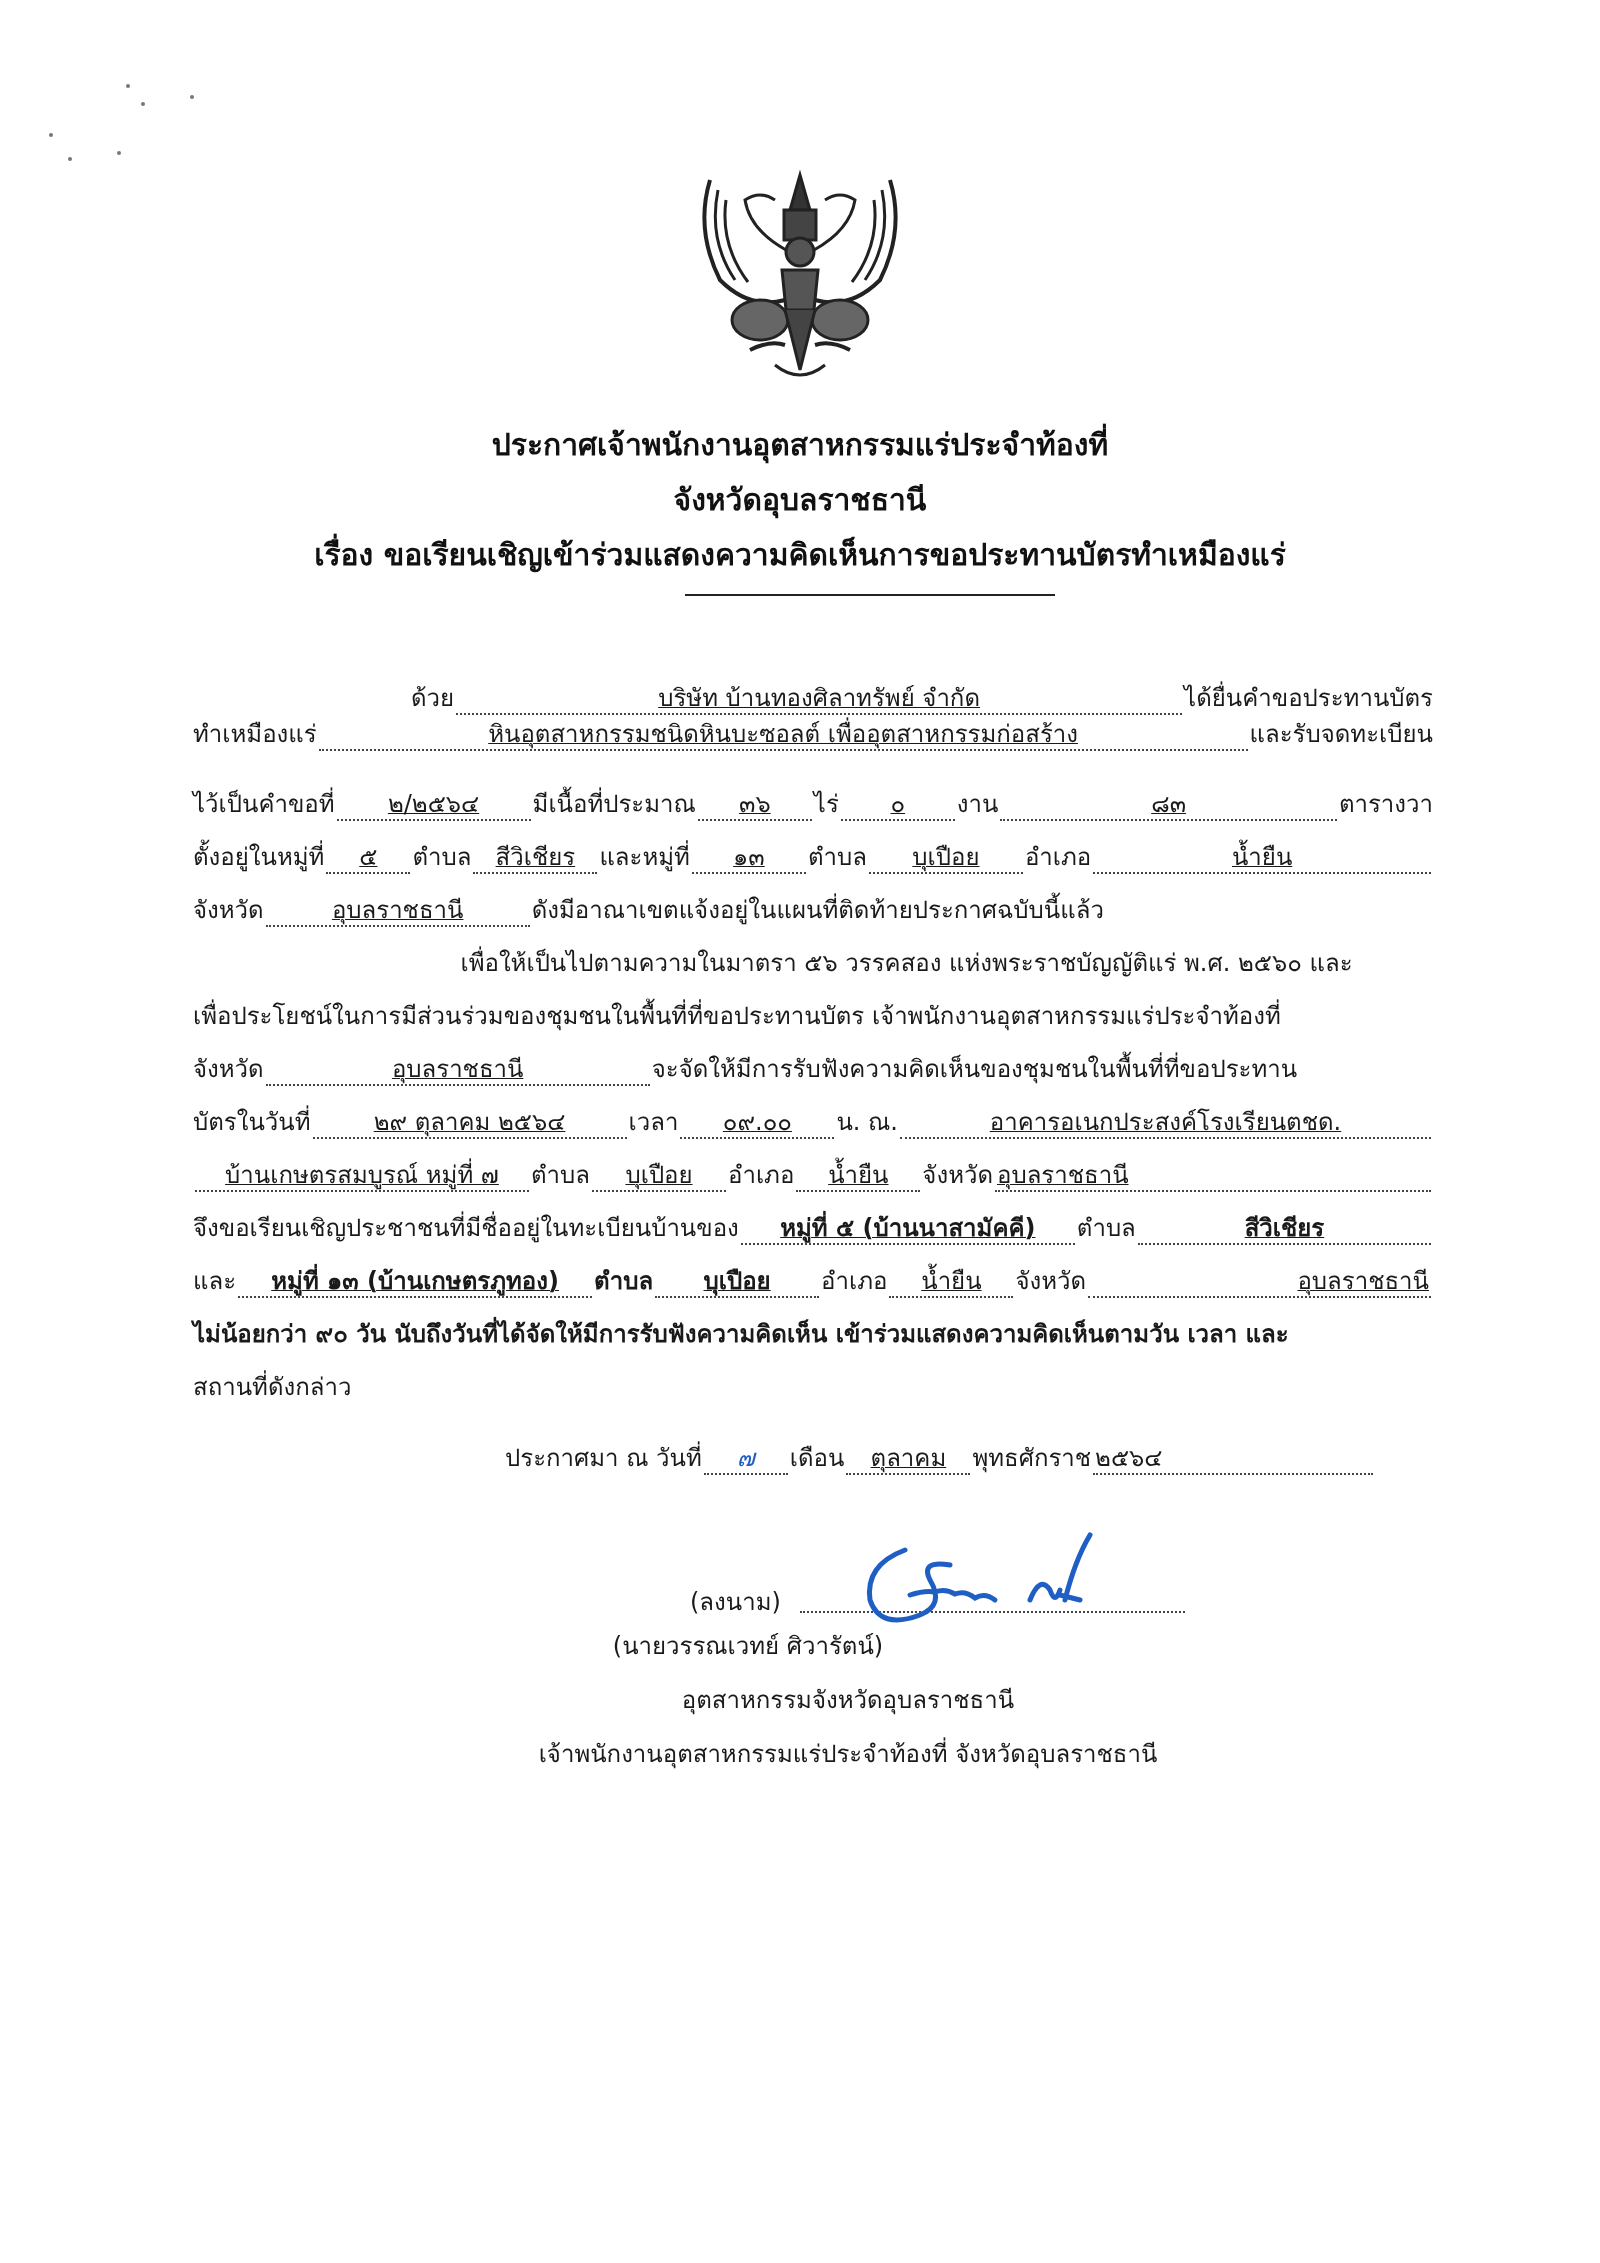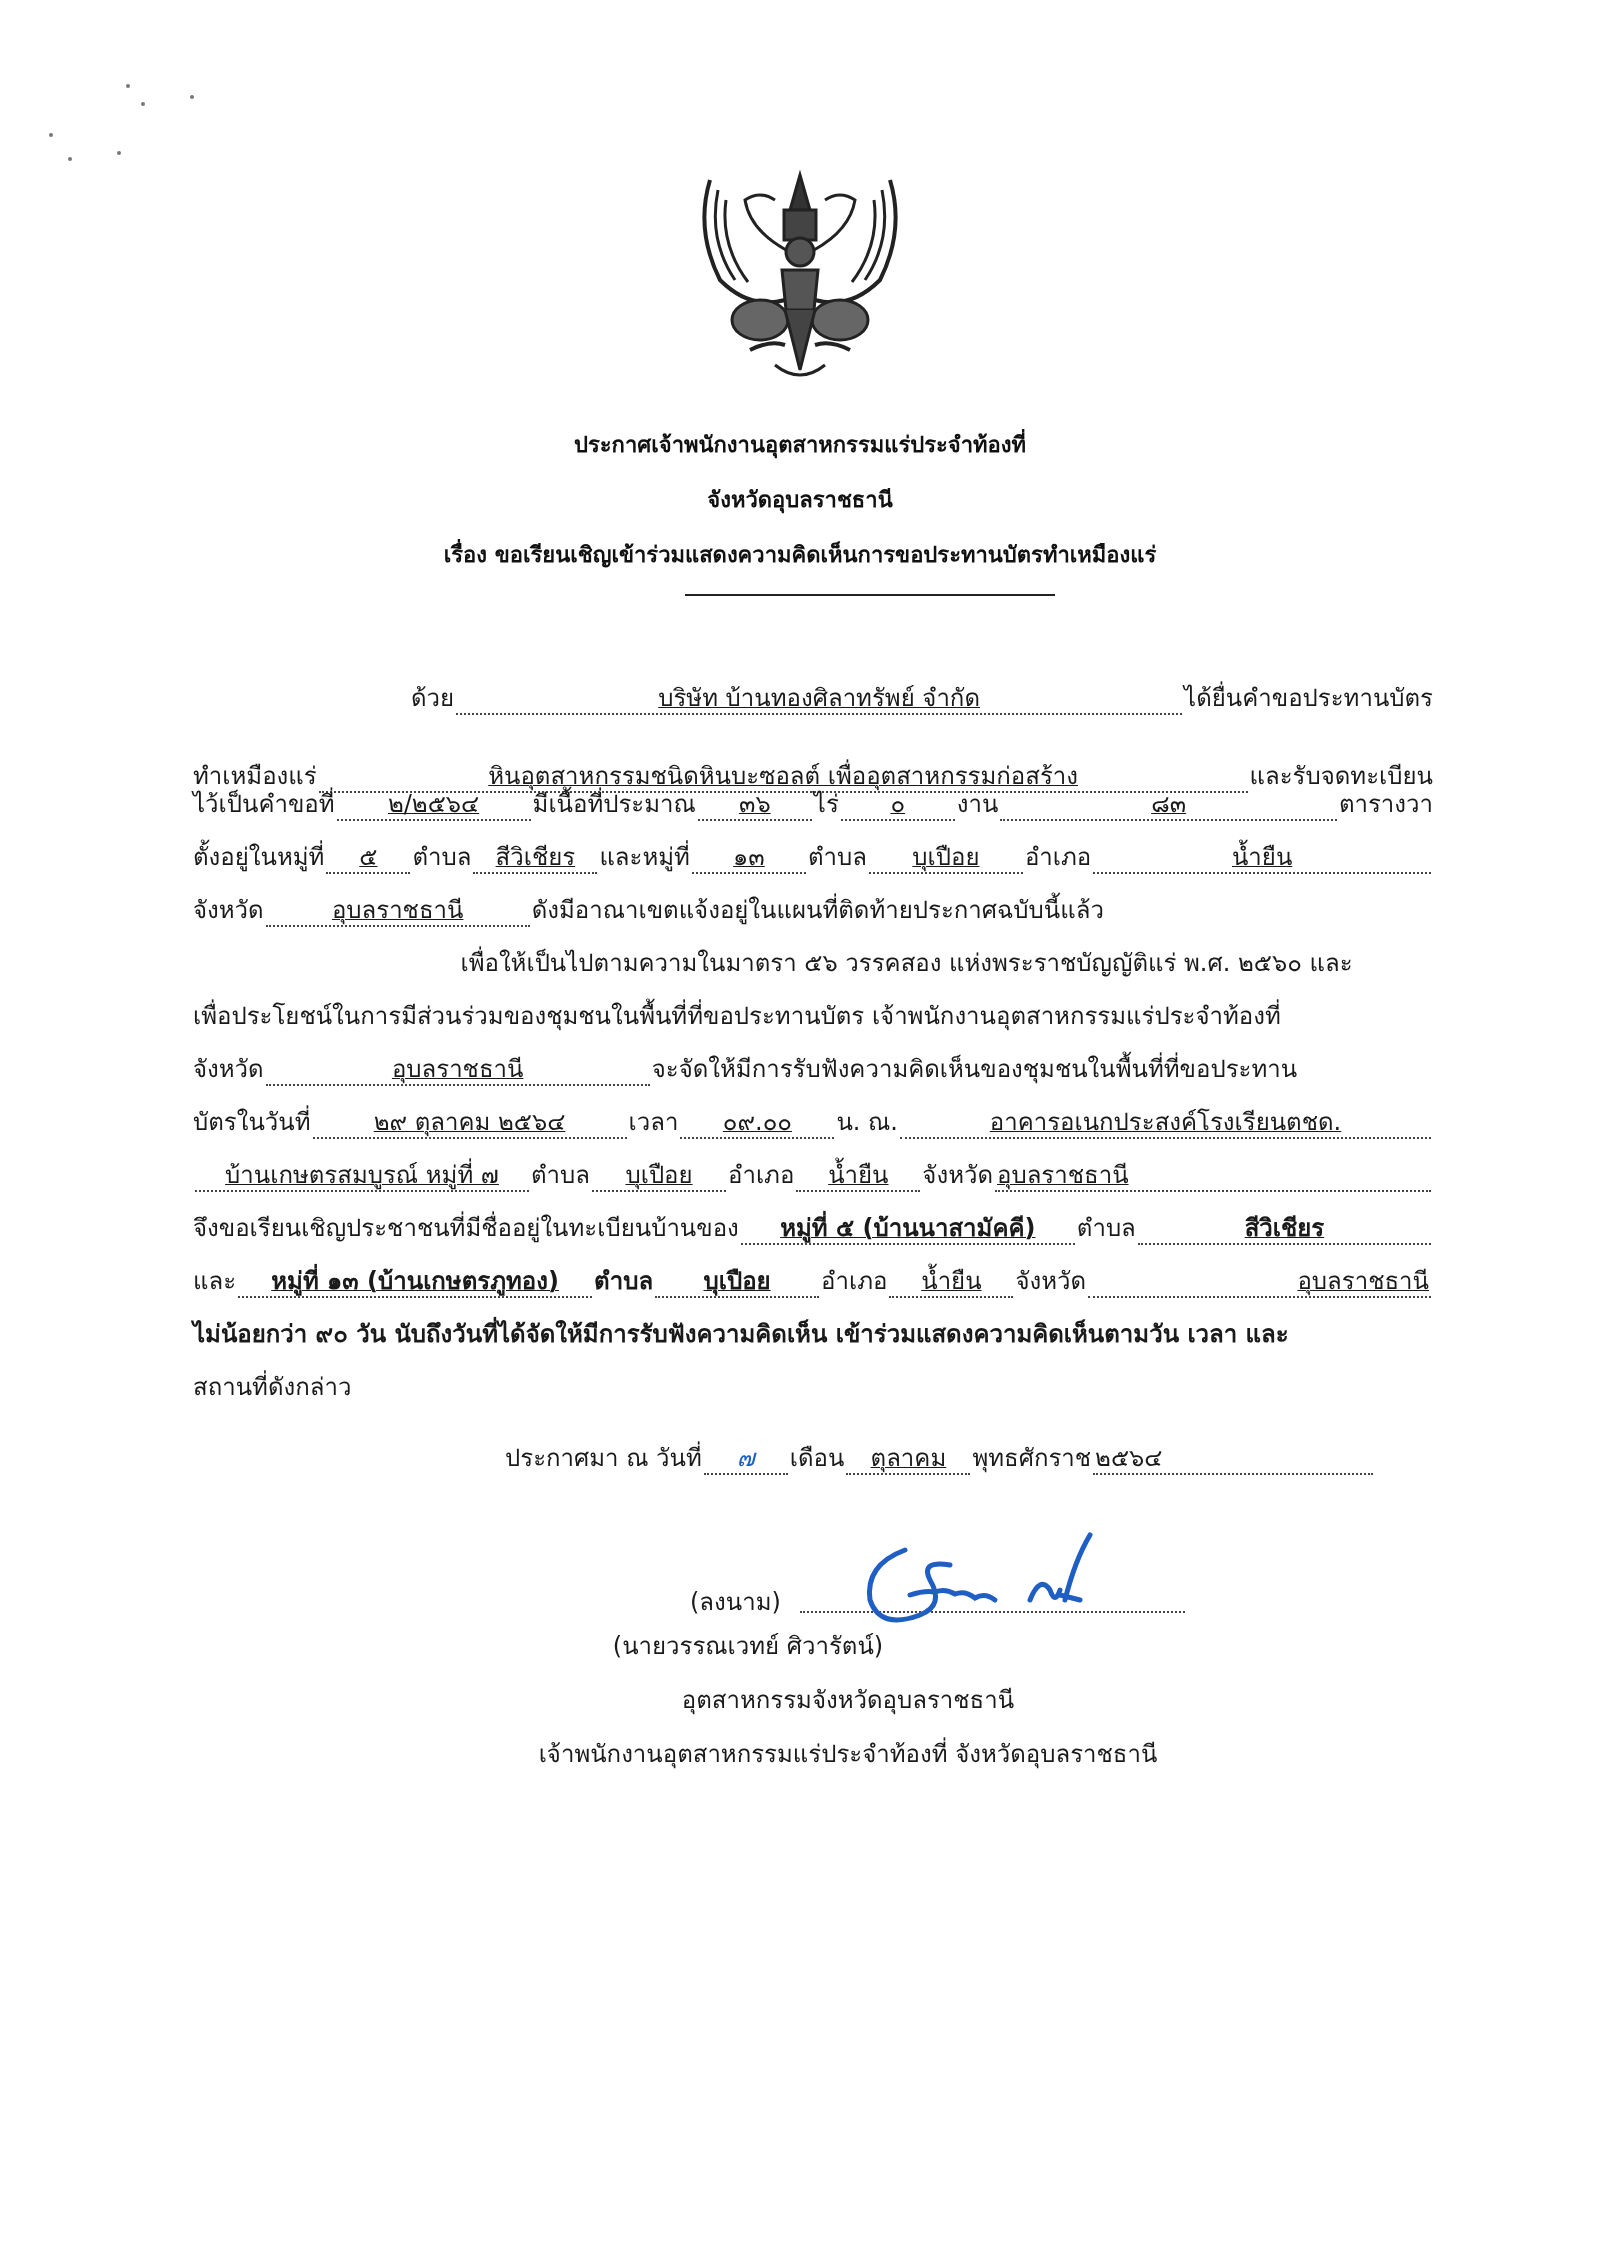--- a/index.html
+++ b/index.html
@@ -2,21 +2,21 @@
 <html><head>
 <meta charset="utf-8">
 <style>
   html, body { margin: 0; padding: 0; background: #ffffff; }
   body { width: 1600px; height: 2263px; position: relative; overflow: hidden;
          font-family: "DejaVu Sans", "Liberation Sans", sans-serif; color: #1a1a1a; }
   .page { position: absolute; left: 0; top: 0; width: 1600px; height: 2263px; background: #fff; }
   .speck { position: absolute; width: 4px; height: 4px; border-radius: 50%; background: #777; }
   .emblem { position: absolute; left: 690px; top: 170px; width: 220px; height: 215px; }
   .title { position: absolute; left: 0; width: 1600px; text-align: center; font-weight: bold;
-           font-size: 22px; line-height: 40px; color: #111; }
+           font-size: 30px; line-height: 40px; color: #111; }
   .rule { position: absolute; left: 685px; top: 594px; width: 370px; height: 0;
           border-top: 2px solid #222; }
   .line { position: absolute; left: 193px; width: 1240px; font-size: 24px; line-height: 36px;
           white-space: nowrap; display: flex; align-items: baseline; }
   .fill { display: inline-block; border-bottom: 2px dotted #444; text-align: center;
           padding: 0 2px; line-height: 30px; margin: 0 2px; }
   .fill span { text-decoration: underline; text-decoration-thickness: 1px; }
   .fill.bold { font-weight: bold; }
   .txt { display: inline-block; }
   .blue { color: #1f5fc4; font-style: italic; }
@@ -68,21 +68,21 @@
   <div class="title" style="top:425px;">ประกาศเจ้าพนักงานอุตสาหกรรมแร่ประจำท้องที่</div>
   <div class="title" style="top:480px;">จังหวัดอุบลราชธานี</div>
   <div class="title" style="top:535px;">เรื่อง ขอเรียนเชิญเข้าร่วมแสดงความคิดเห็นการขอประทานบัตรทำเหมืองแร่</div>
   <div class="rule"></div>
 
   <div class="line" style="top:680px;padding-left:218px;width:1022px;">
     <span class="txt">ด้วย</span>
     <span class="fill" style="flex:1;"><span>บริษัท บ้านทองศิลาทรัพย์ จำกัด</span></span>
     <span class="txt">ได้ยื่นคำขอประทานบัตร</span>
   </div>
-  <div class="line" style="top:758px;">
+  <div class="line" style="top:716px;">
     <span class="txt">ทำเหมืองแร่</span>
     <span class="fill" style="flex:1;"><span>หินอุตสาหกรรมชนิดหินบะซอลต์ เพื่ออุตสาหกรรมก่อสร้าง</span></span>
     <span class="txt">และรับจดทะเบียน</span>
   </div>
   <div class="line" style="top:786px;">
     <span class="txt">ไว้เป็นคำขอที่</span>
     <span class="fill" style="width:190px;"><span>๒/๒๕๖๔</span></span>
     <span class="txt">มีเนื้อที่ประมาณ</span>
     <span class="fill" style="width:110px;"><span>๓๖</span></span>
     <span class="txt">ไร่</span>

